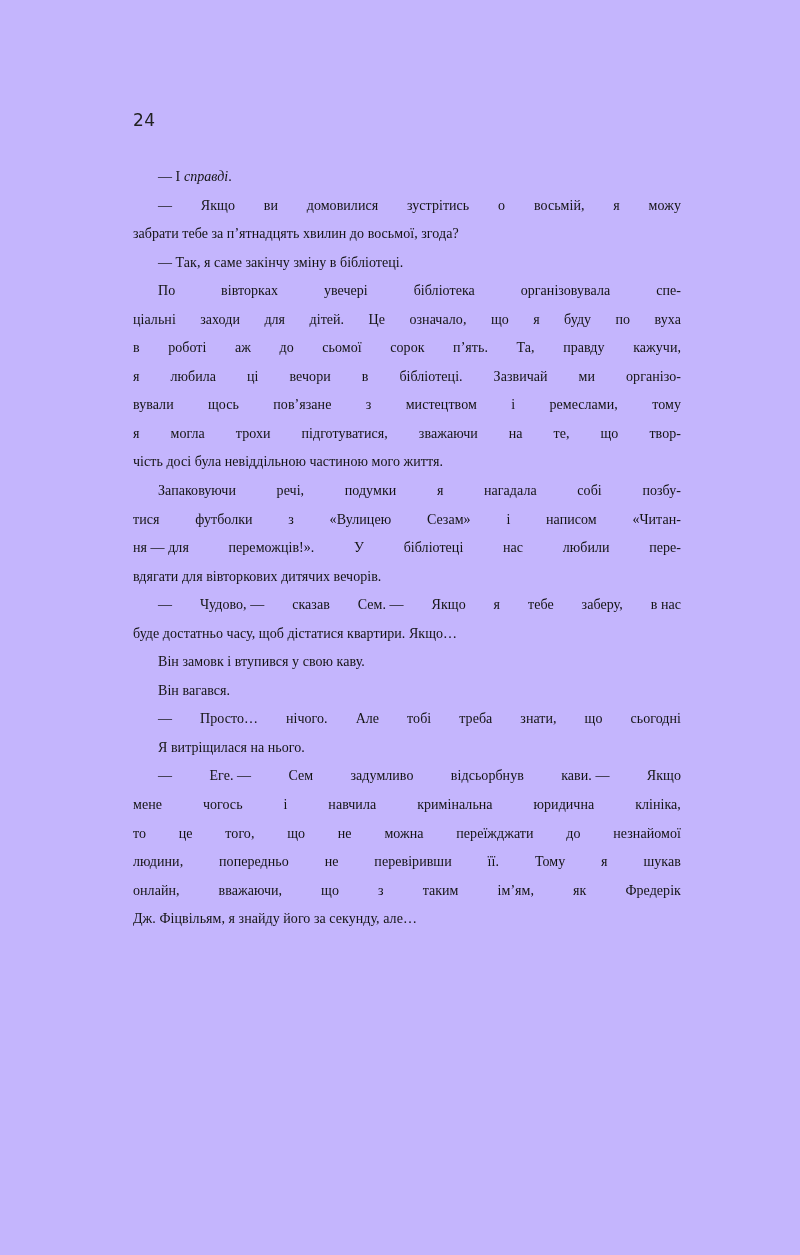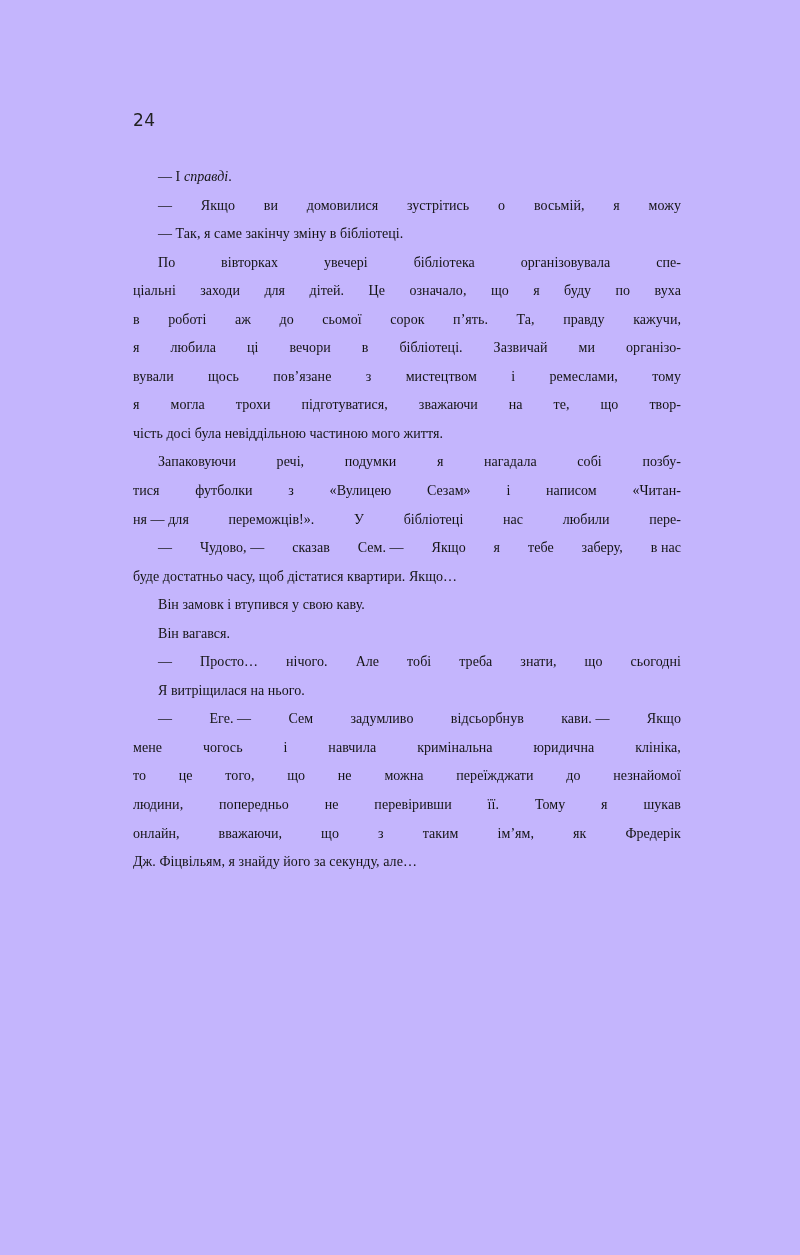--- a/index.html
+++ b/index.html
@@ -74,20 +74,21 @@
         <span>—</span>
         <span>Якщо</span>
         <span>ви</span>
         <span>домовилися</span>
         <span>зустрітись</span>
         <span>о</span>
         <span>восьмій,</span>
         <span>я</span>
         <span>можу</span>
       </div>
+    <div class="ln">забрати тебе за п’ятнадцять хвилин до восьмої, згода?</div>
 
     <div class="ln ind">— Так, я саме закінчу зміну в бібліотеці.</div>
 
     <div class="ln ind j">
         <span>По</span>
         <span>вівторках</span>
         <span>увечері</span>
         <span>бібліотека</span>
         <span>організовувала</span>
         <span>спе-</span>
@@ -172,20 +173,21 @@
       </div>
     <div class="ln j">
         <span>ня — для</span>
         <span>переможців!».</span>
         <span>У</span>
         <span>бібліотеці</span>
         <span>нас</span>
         <span>любили</span>
         <span>пере-</span>
       </div>
+    <div class="ln">вдягати для вівторкових дитячих вечорів.</div>
 
     <div class="ln ind j">
         <span>—</span>
         <span>Чудово, —</span>
         <span>сказав</span>
         <span>Сем. —</span>
         <span>Якщо</span>
         <span>я</span>
         <span>тебе</span>
         <span>заберу,</span>

